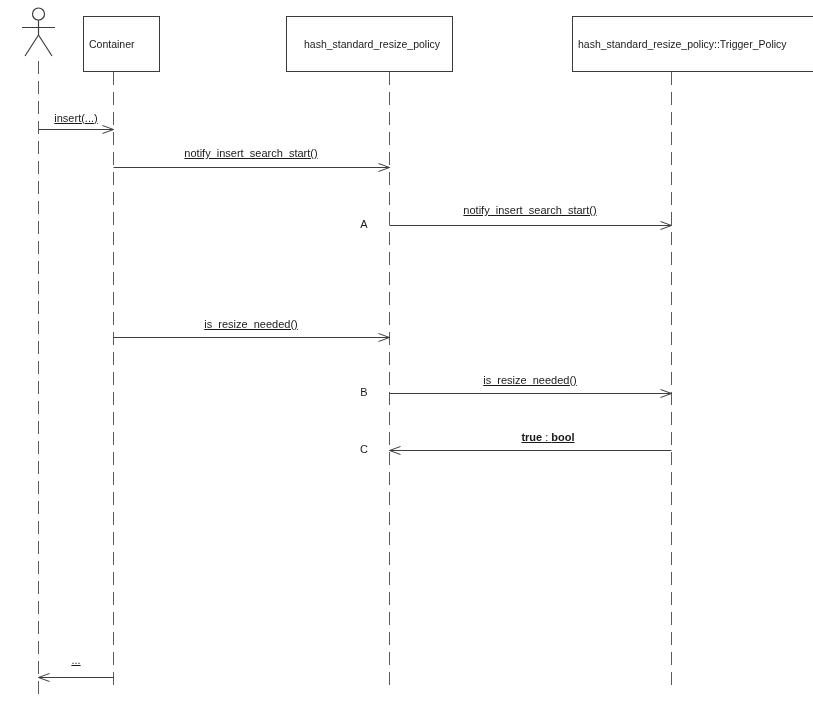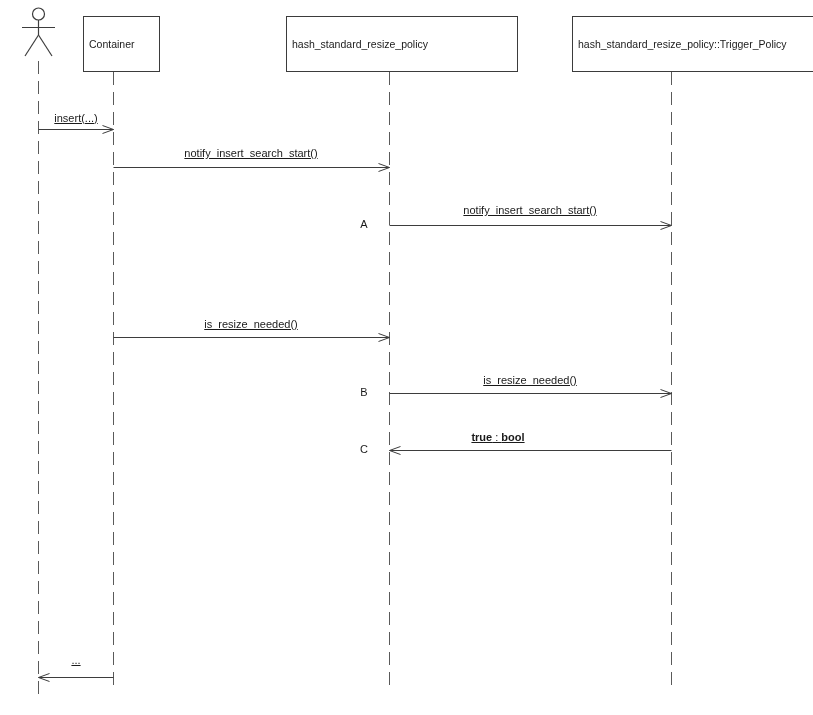--- a/index.html
+++ b/index.html
@@ -95,21 +95,21 @@
         <line x1="113.5" y1="677.5" x2="38.5" y2="677.5"></line>
         <polyline points="49.5,673.5 38.5,677.5 49.5,681.5"></polyline>
       </g>
     </g>
   </svg>
 
   <div class="participant" style="left:75px; width:77px;margin-left:8px;">
     <span>Container</span>
   </div>
 
-  <div class="participant" style="left:286px; width:232px;">
+  <div class="participant" style="left:286px; width:167px;justify-content:center;">
     <span>hash_standard_resize_policy</span>
   </div>
 
   <div class="participant" style="left:572px; width:244px;">
     <span>hash_standard_resize_policy::Trigger_Policy</span>
   </div>
 
   <div class="msg-label" style="left:76px; top:112px;">insert(...)</div>
 
   <div class="msg-label" style="left:251px; top:147px;">notify_insert_search_start()</div>
@@ -117,19 +117,19 @@
   <div class="msg-label" style="left:530px; top:204px;">notify_insert_search_start()</div>
 
   <div class="marker" style="left:364px; top:218px;">A</div>
 
   <div class="msg-label" style="left:251px; top:318px;">is_resize_needed()</div>
 
   <div class="msg-label" style="left:530px; top:374px;">is_resize_needed()</div>
 
   <div class="marker" style="left:364px; top:386px;">B</div>
 
-  <div class="msg-label" style="left:498px; top:431px;"><span class="bold">true</span><span> : </span><span class="bold">bool</span></div>
+  <div class="msg-label" style="left:548px; top:431px;"><span class="bold">true</span><span> : </span><span class="bold">bool</span></div>
 
   <div class="marker" style="left:364px; top:443px;">C</div>
 
   <div class="msg-label" style="left:76px; top:654px;">...</div>
 
 </div>
 
 </body></html>

